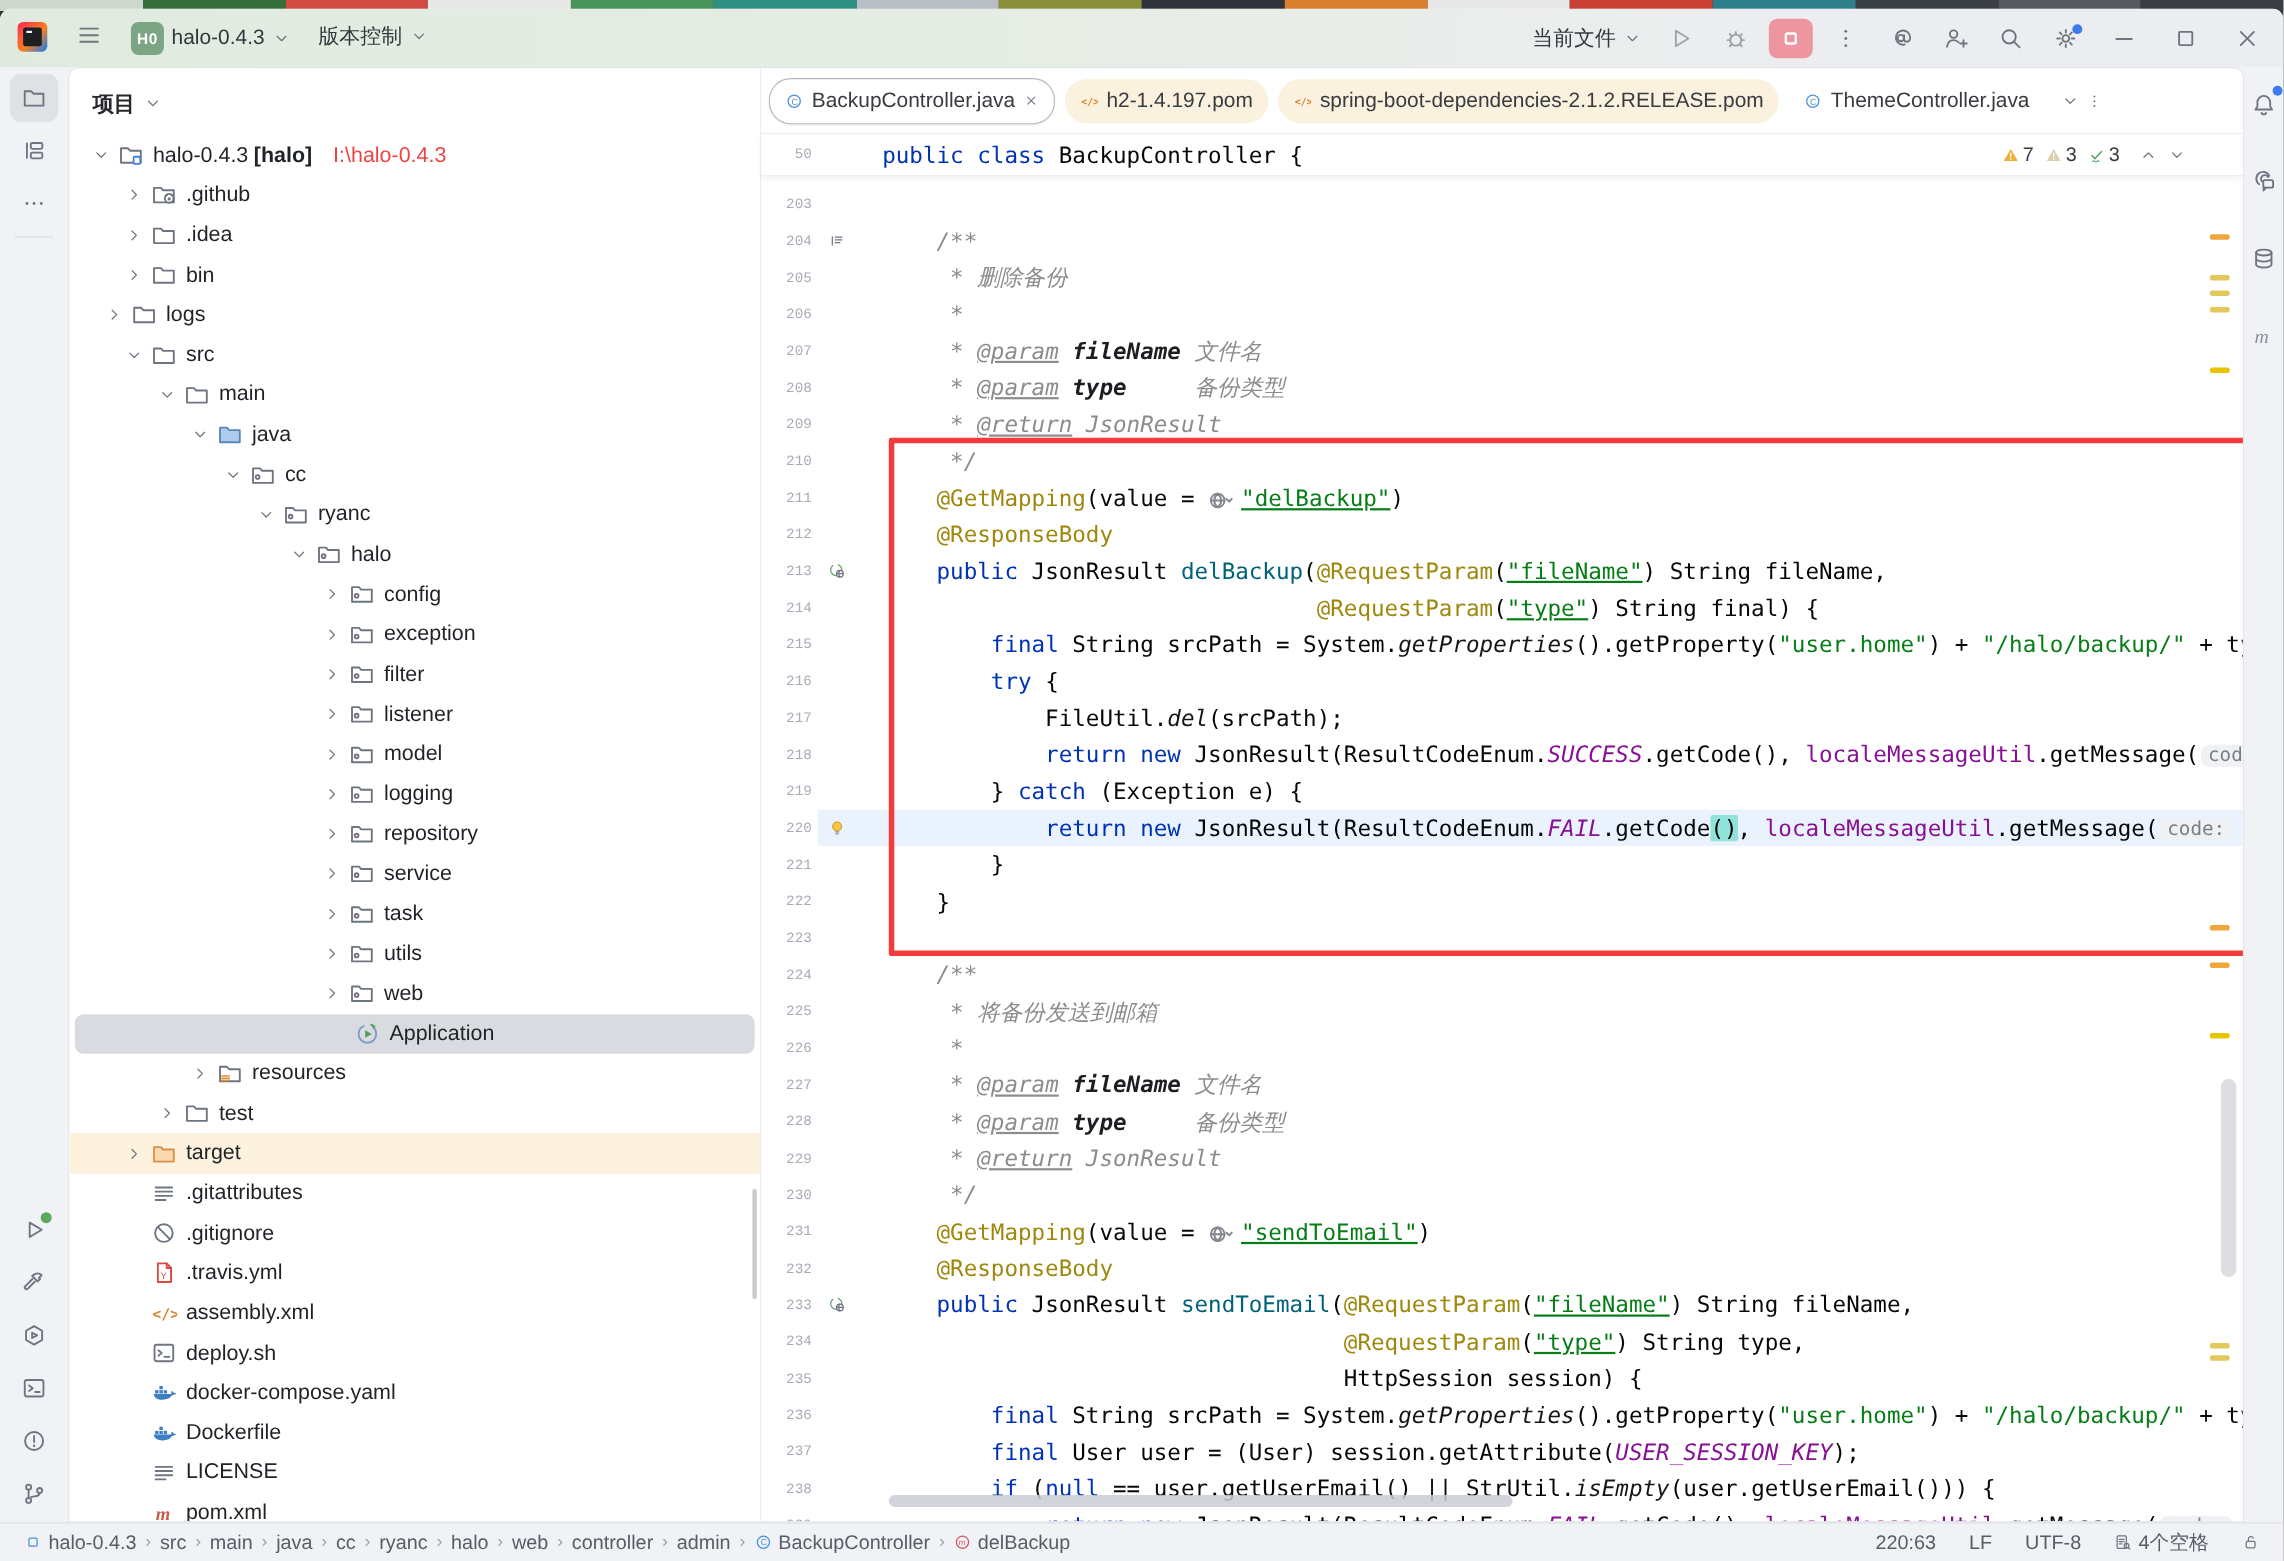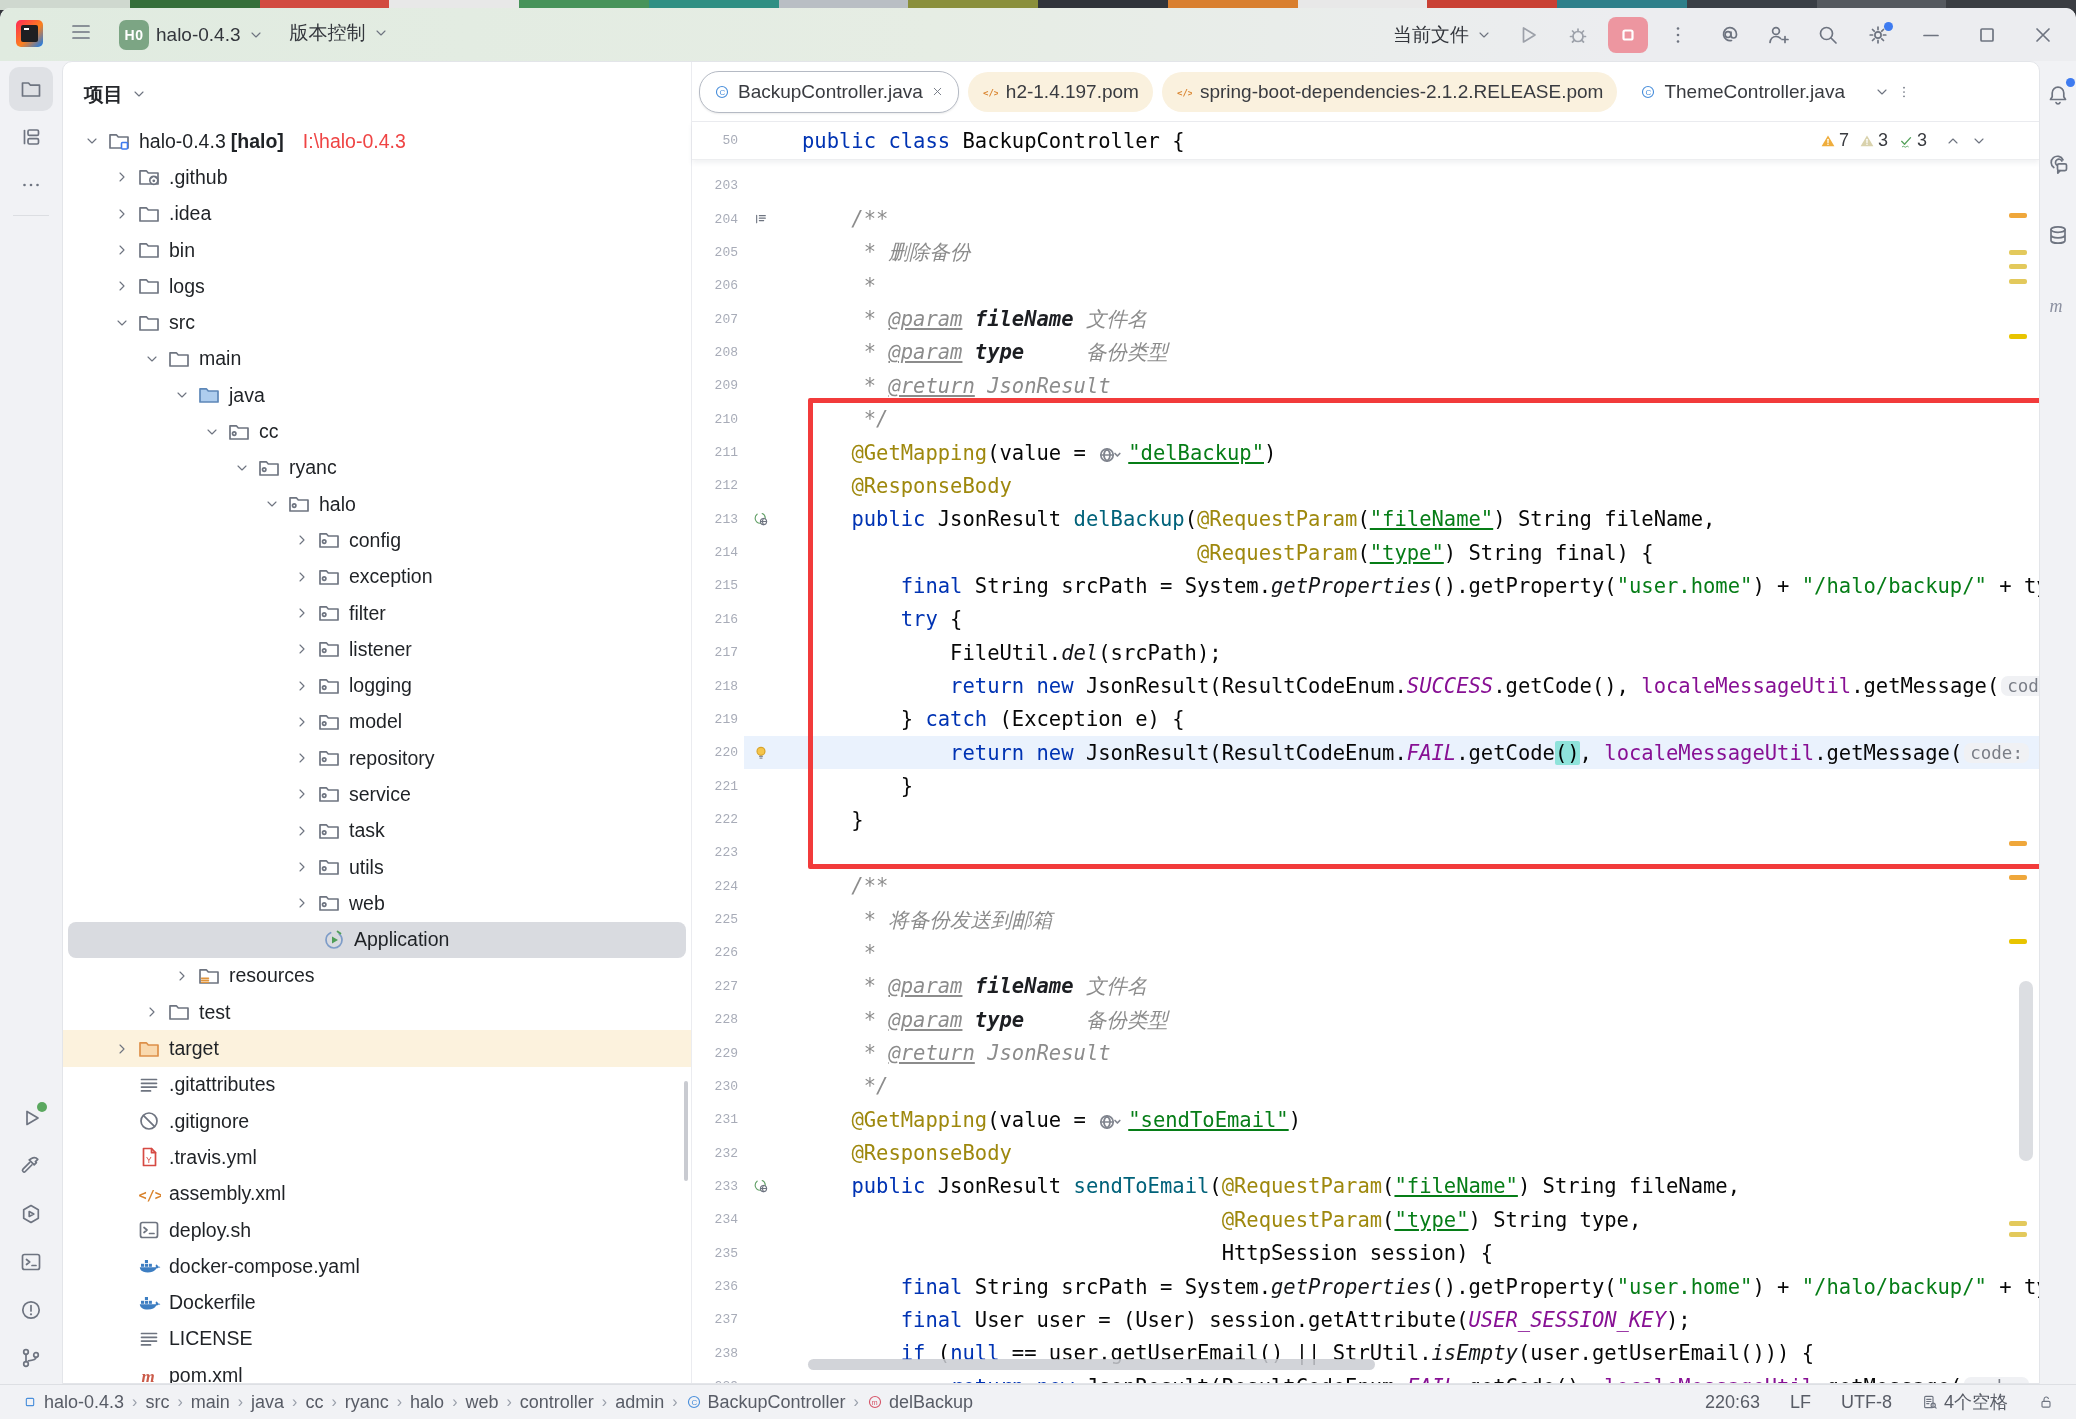--- a/index.html
+++ b/index.html
@@ -366,21 +366,21 @@
                   <polyline points="9 6 15 12 9 18"></polyline>
                 </svg>
               </span>
               <span class="ticon">
                 <svg class="ic " viewBox="0 0 24 24" fill="none" stroke="#6e7480" stroke-width="1.7" stroke-linecap="round" stroke-linejoin="round">
                   <path d="M3 5.8h6.3l2 2.2H21V19H3z"></path>
                 </svg>
               </span>
               <span>bin</span>
             </div>
-            <div class="trow " style="padding-left:46px">
+            <div class="trow " style="padding-left:28px">
               <span class="chev">
                 <svg class="ic ic-s" viewBox="0 0 24 24" fill="none" stroke="#6e7480" stroke-width="1.7" stroke-linecap="round" stroke-linejoin="round">
                   <polyline points="9 6 15 12 9 18"></polyline>
                 </svg>
               </span>
               <span class="ticon">
                 <svg class="ic " viewBox="0 0 24 24" fill="none" stroke="#6e7480" stroke-width="1.7" stroke-linecap="round" stroke-linejoin="round">
                   <path d="M3 5.8h6.3l2 2.2H21V19H3z"></path>
                 </svg>
               </span>
@@ -528,35 +528,35 @@
                 <svg class="ic ic-s" viewBox="0 0 24 24" fill="none" stroke="#6e7480" stroke-width="1.7" stroke-linecap="round" stroke-linejoin="round">
                   <polyline points="9 6 15 12 9 18"></polyline>
                 </svg>
               </span>
               <span class="ticon">
                 <svg class="ic " viewBox="0 0 24 24" fill="none" stroke="#6e7480" stroke-width="1.7" stroke-linecap="round" stroke-linejoin="round">
                   <path d="M3 5.8h6.3l2 2.2H21V19H3z"></path>
                   <circle cx="7.2" cy="13.6" r="1.7"></circle>
                 </svg>
               </span>
+              <span>model</span>
+            </div>
+            <div class="trow " style="padding-left:226px">
+              <span class="chev">
+                <svg class="ic ic-s" viewBox="0 0 24 24" fill="none" stroke="#6e7480" stroke-width="1.7" stroke-linecap="round" stroke-linejoin="round">
+                  <polyline points="9 6 15 12 9 18"></polyline>
+                </svg>
+              </span>
+              <span class="ticon">
+                <svg class="ic " viewBox="0 0 24 24" fill="none" stroke="#6e7480" stroke-width="1.7" stroke-linecap="round" stroke-linejoin="round">
+                  <path d="M3 5.8h6.3l2 2.2H21V19H3z"></path>
+                  <circle cx="7.2" cy="13.6" r="1.7"></circle>
+                </svg>
+              </span>
               <span>logging</span>
-            </div>
-            <div class="trow " style="padding-left:226px">
-              <span class="chev">
-                <svg class="ic ic-s" viewBox="0 0 24 24" fill="none" stroke="#6e7480" stroke-width="1.7" stroke-linecap="round" stroke-linejoin="round">
-                  <polyline points="9 6 15 12 9 18"></polyline>
-                </svg>
-              </span>
-              <span class="ticon">
-                <svg class="ic " viewBox="0 0 24 24" fill="none" stroke="#6e7480" stroke-width="1.7" stroke-linecap="round" stroke-linejoin="round">
-                  <path d="M3 5.8h6.3l2 2.2H21V19H3z"></path>
-                  <circle cx="7.2" cy="13.6" r="1.7"></circle>
-                </svg>
-              </span>
-              <span>model</span>
             </div>
             <div class="trow " style="padding-left:226px">
               <span class="chev">
                 <svg class="ic ic-s" viewBox="0 0 24 24" fill="none" stroke="#6e7480" stroke-width="1.7" stroke-linecap="round" stroke-linejoin="round">
                   <polyline points="9 6 15 12 9 18"></polyline>
                 </svg>
               </span>
               <span class="ticon">
                 <svg class="ic " viewBox="0 0 24 24" fill="none" stroke="#6e7480" stroke-width="1.7" stroke-linecap="round" stroke-linejoin="round">
                   <path d="M3 5.8h6.3l2 2.2H21V19H3z"></path>

